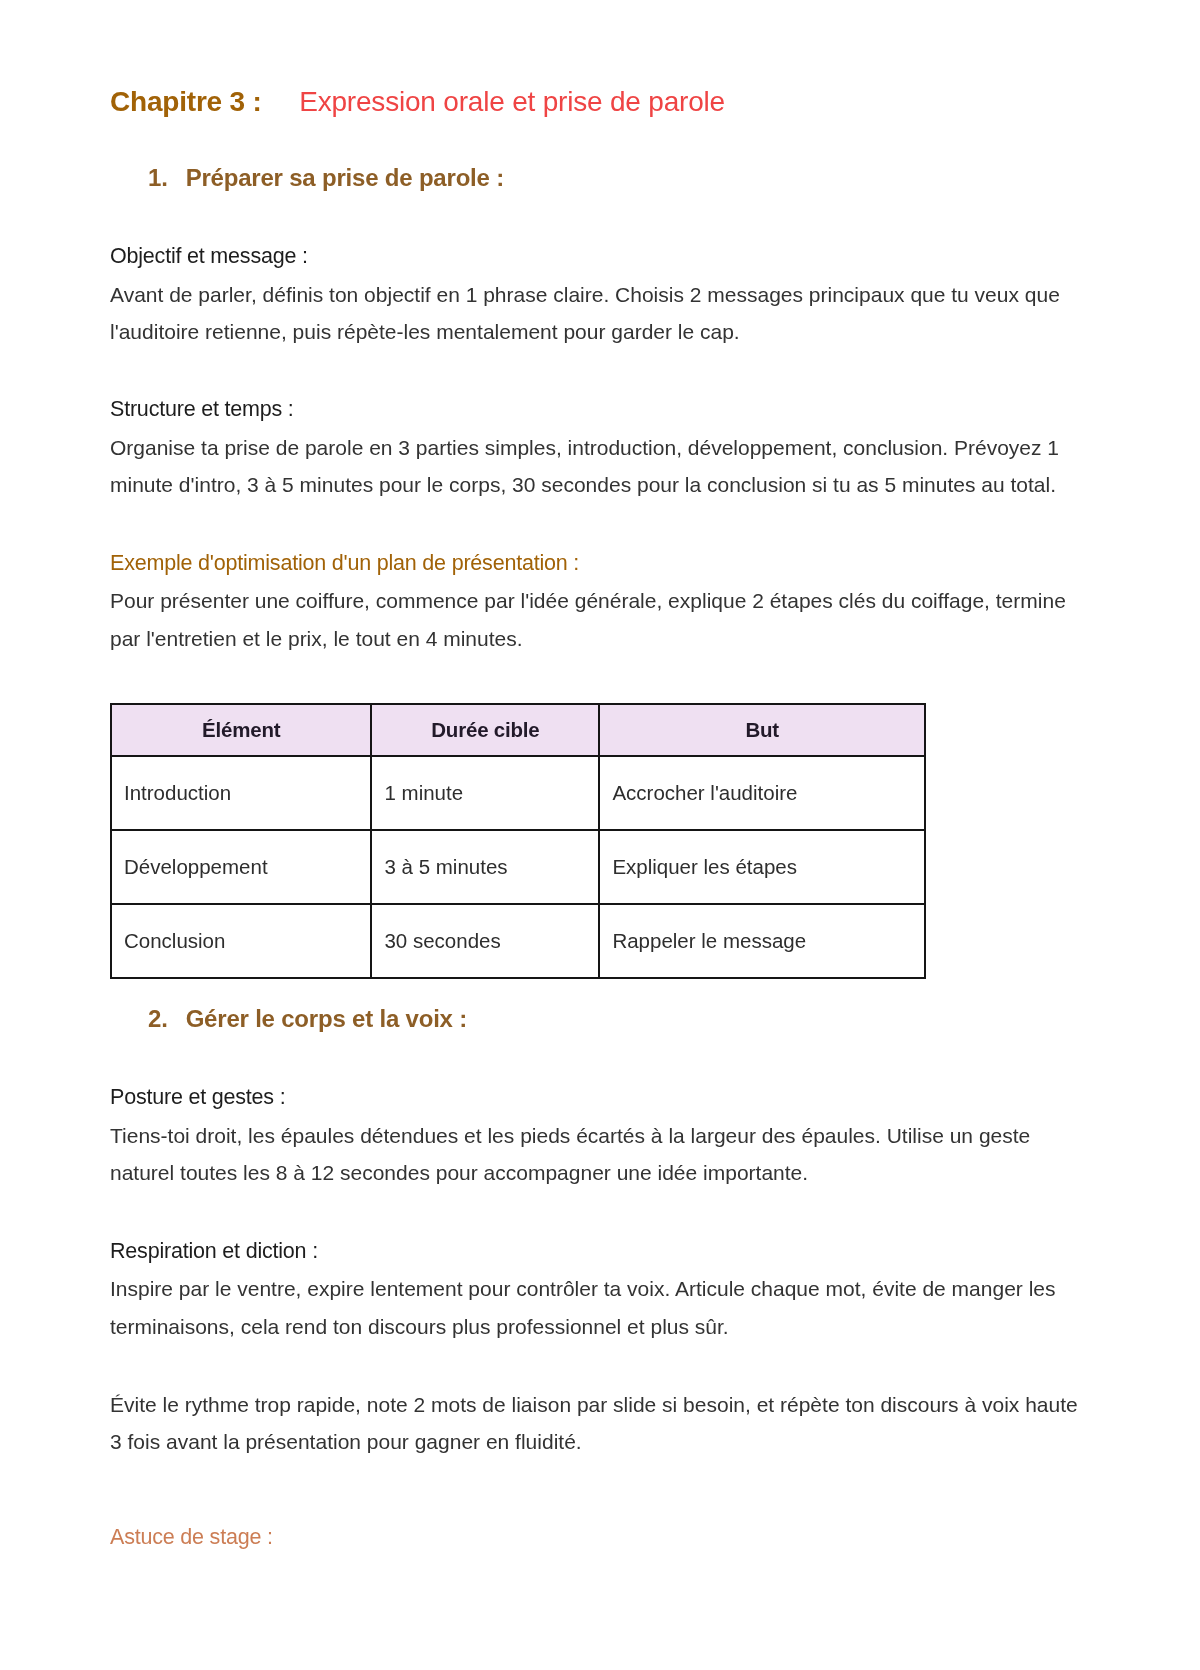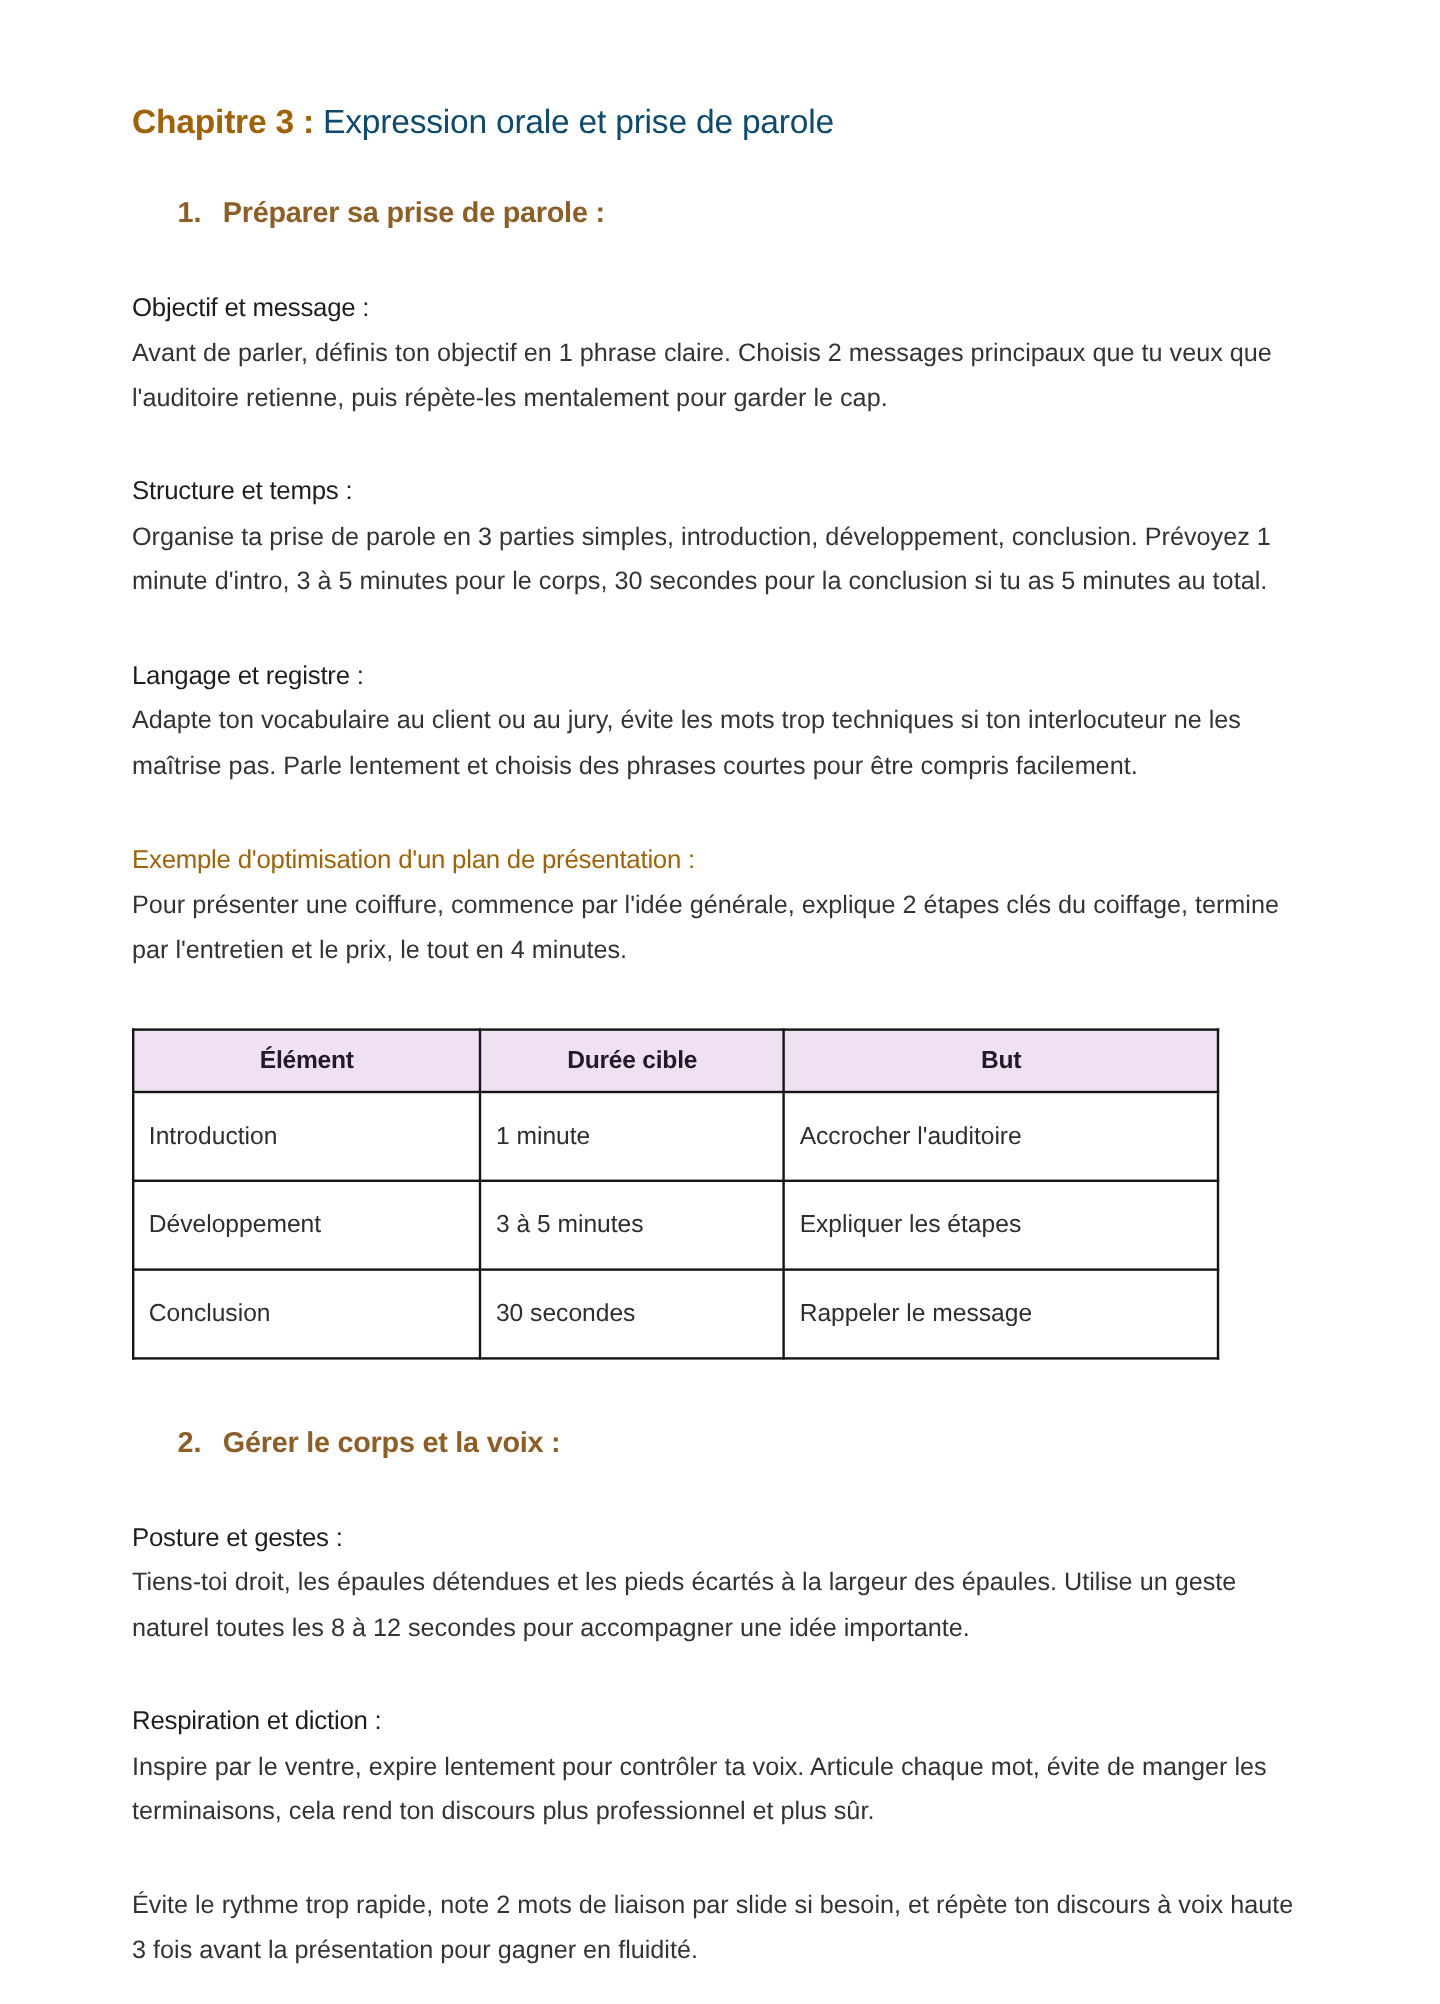--- a/index.html
+++ b/index.html
@@ -21,22 +21,23 @@
     font-weight: 400;
     letter-spacing: -0.2px;
     margin-bottom: 46px;
     white-space: nowrap;
   }
   .chapter-prefix {
     color: #a16207;
     font-weight: 700;
   }
   .chapter-rest {
-    color: #0c4a6e;
+    color: #ef4444;
     font-weight: 400;
+    margin-left: 30px;
   }
   h2.section-heading {
     color: #8d5e26;
     font-size: 24px;
     font-weight: 700;
     letter-spacing: -0.2px;
     margin: 0 0 46px 38px;
     display: flex;
   }
   h2.section-heading .section-num {
@@ -55,23 +56,23 @@
   }
   .block-heading.green { color: #a16207; }
   .block-heading.orange { color: #cc7d54; }
   .block-body {
     font-size: 21px;
     font-weight: 400;
     color: #333333;
     line-height: 1.78;
   }
   table.plan-table {
-    width: 906px;
+    width: 816px;
     border-collapse: collapse;
-    margin: 46px 0 56px 0;
+    margin: 46px 0 26px 0;
     table-layout: fixed;
   }
   table.plan-table th, table.plan-table td {
     border: 2px solid #151515;
     font-size: 20.5px;
   }
   table.plan-table th {
     background: #efe0f2;
     font-weight: 700;
     color: #221a2a;
@@ -108,24 +109,20 @@
   <div class="block">
     <div class="block-heading">Objectif et message :</div>
     <div class="block-body">Avant de parler, définis ton objectif en 1 phrase claire. Choisis 2 messages principaux que tu veux que l'auditoire retienne, puis répète-les mentalement pour garder le cap.</div>
   </div>
 
   <div class="block">
     <div class="block-heading">Structure et temps :</div>
     <div class="block-body">Organise ta prise de parole en 3 parties simples, introduction, développement, conclusion. Prévoyez 1 minute d'intro, 3 à 5 minutes pour le corps, 30 secondes pour la conclusion si tu as 5 minutes au total.</div>
   </div>
 
-  <div class="block">
-    <div class="block-heading">Langage et registre :</div>
-    <div class="block-body">Adapte ton vocabulaire au client ou au jury, évite les mots trop techniques si ton interlocuteur ne les maîtrise pas. Parle lentement et choisis des phrases courtes pour être compris facilement.</div>
-  </div>
 
   <div class="block">
     <div class="block-heading green">Exemple d'optimisation d'un plan de présentation :</div>
     <div class="block-body">Pour présenter une coiffure, commence par l'idée générale, explique 2 étapes clés du coiffage, termine par l'entretien et le prix, le tout en 4 minutes.</div>
   </div>
 
   <table class="plan-table">
     <colgroup>
       <col class="col-element">
       <col class="col-duree">

